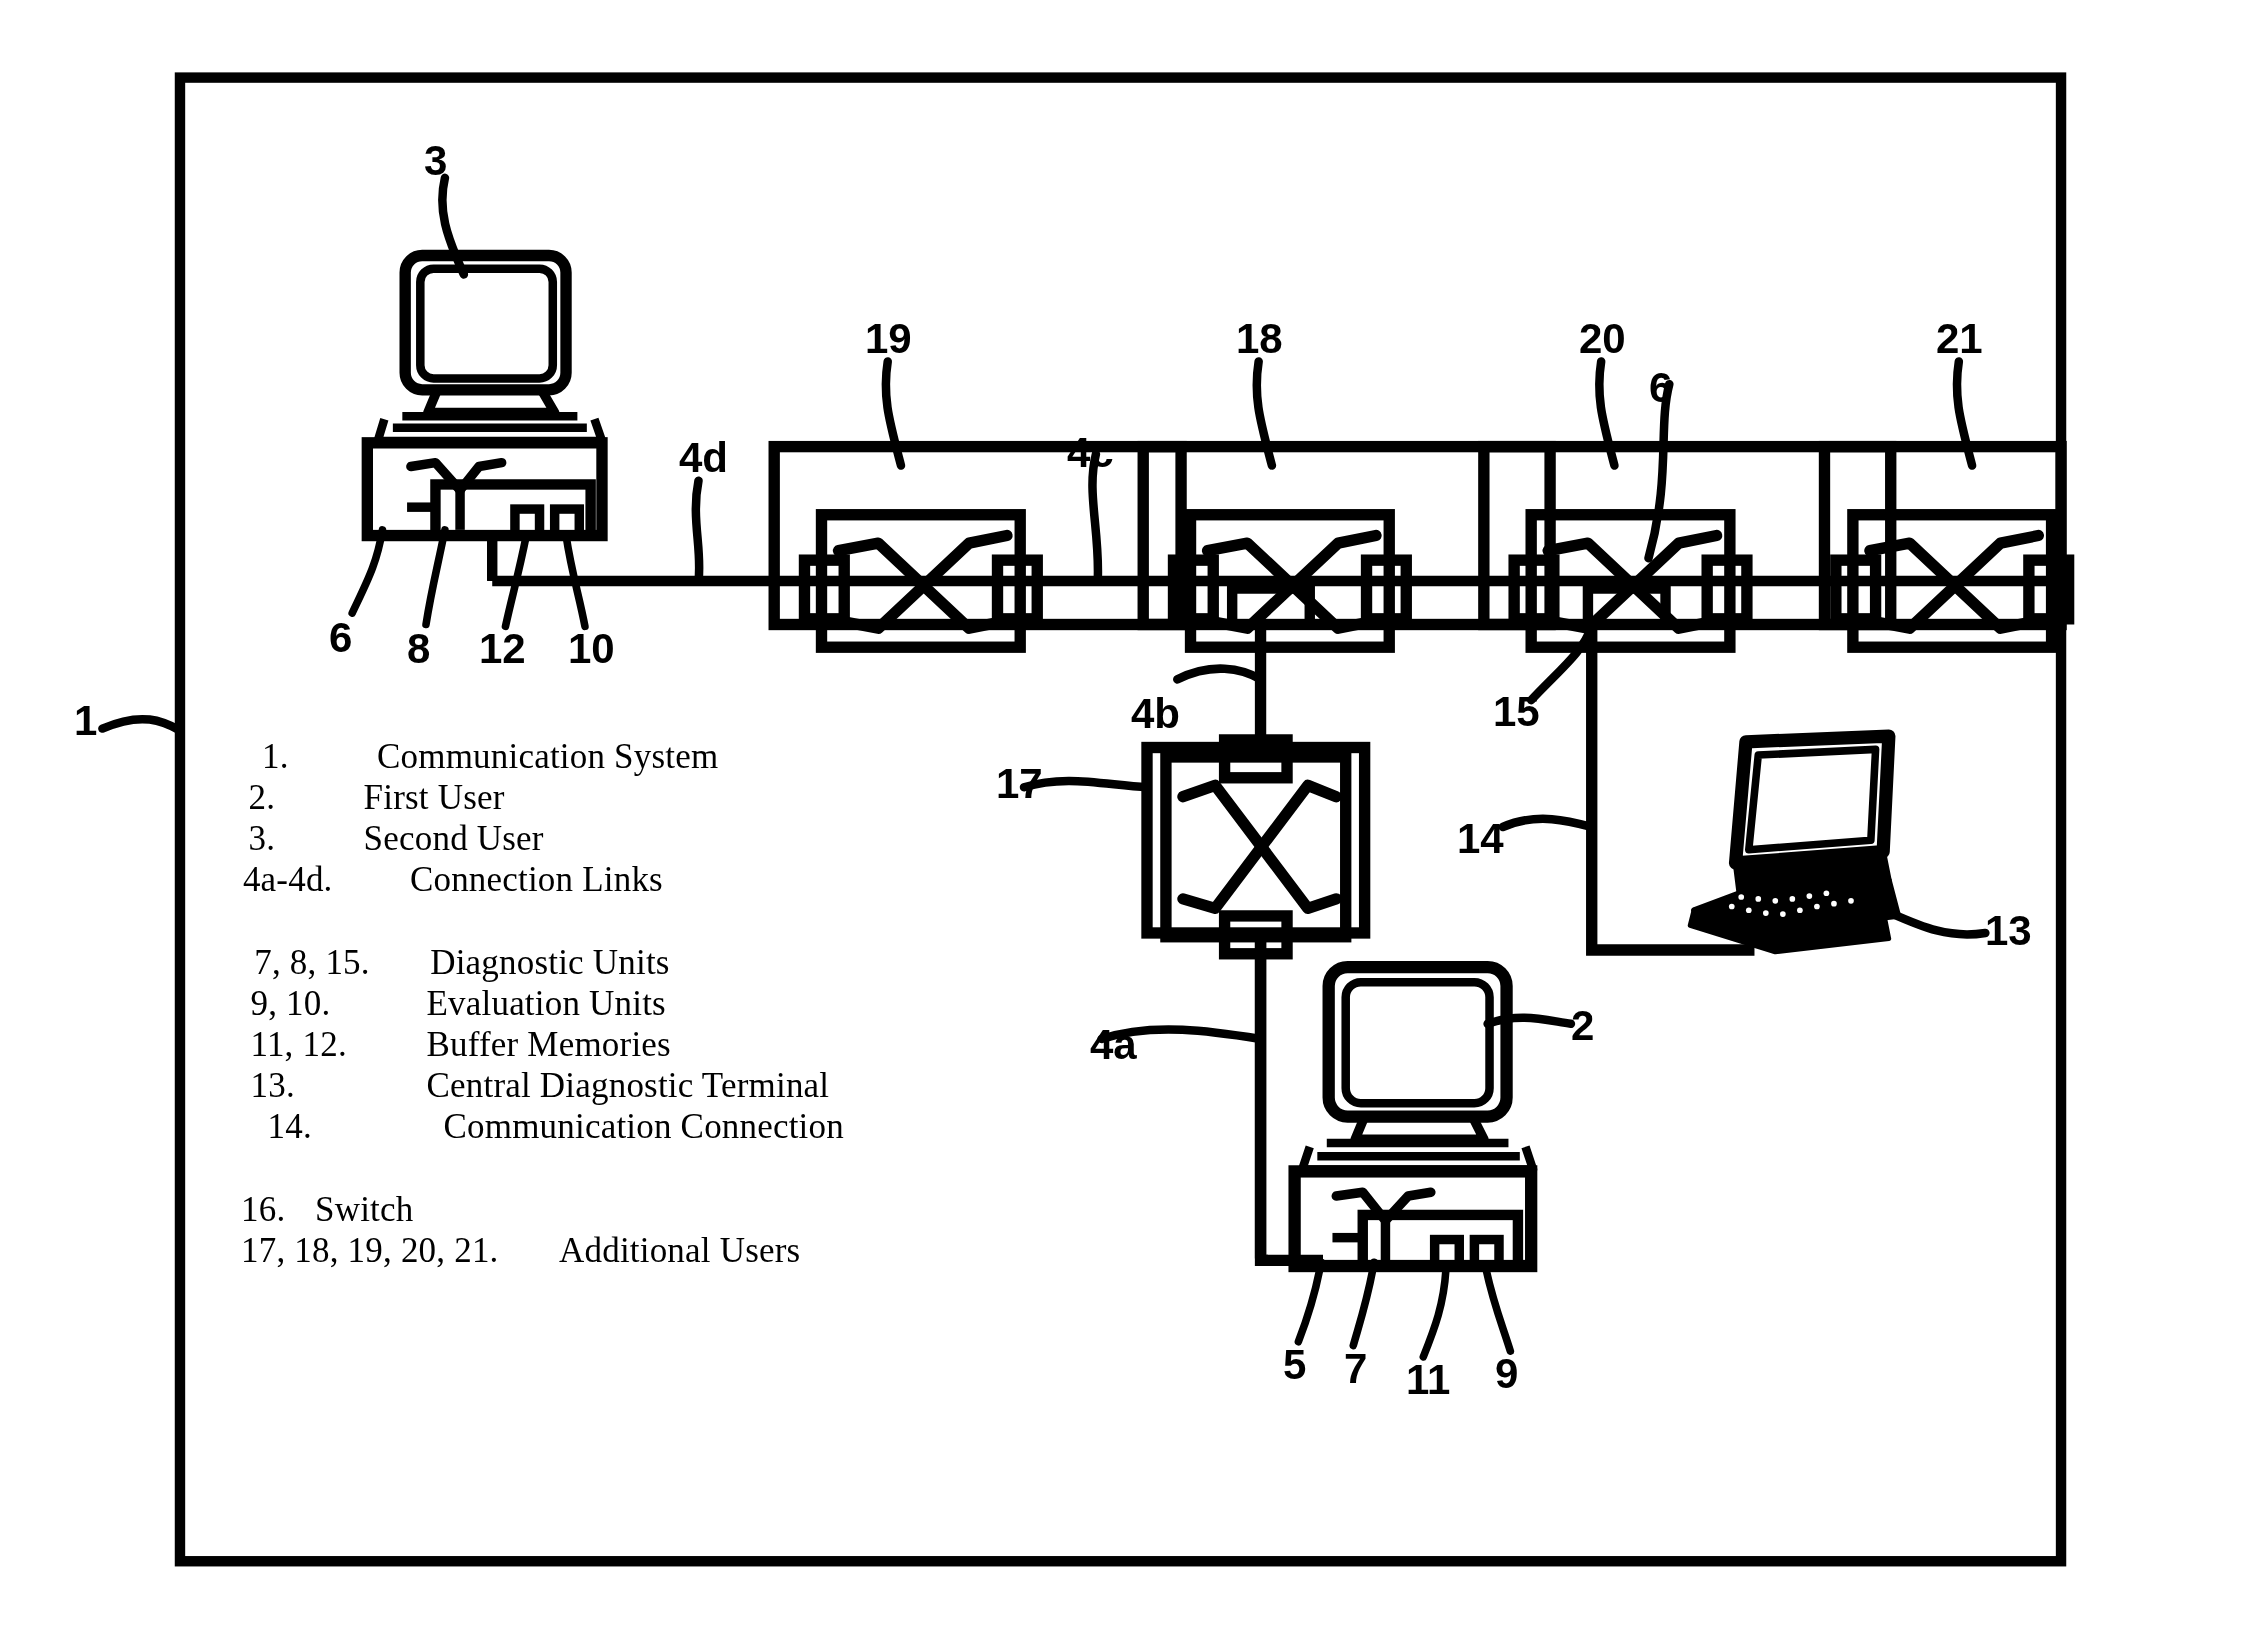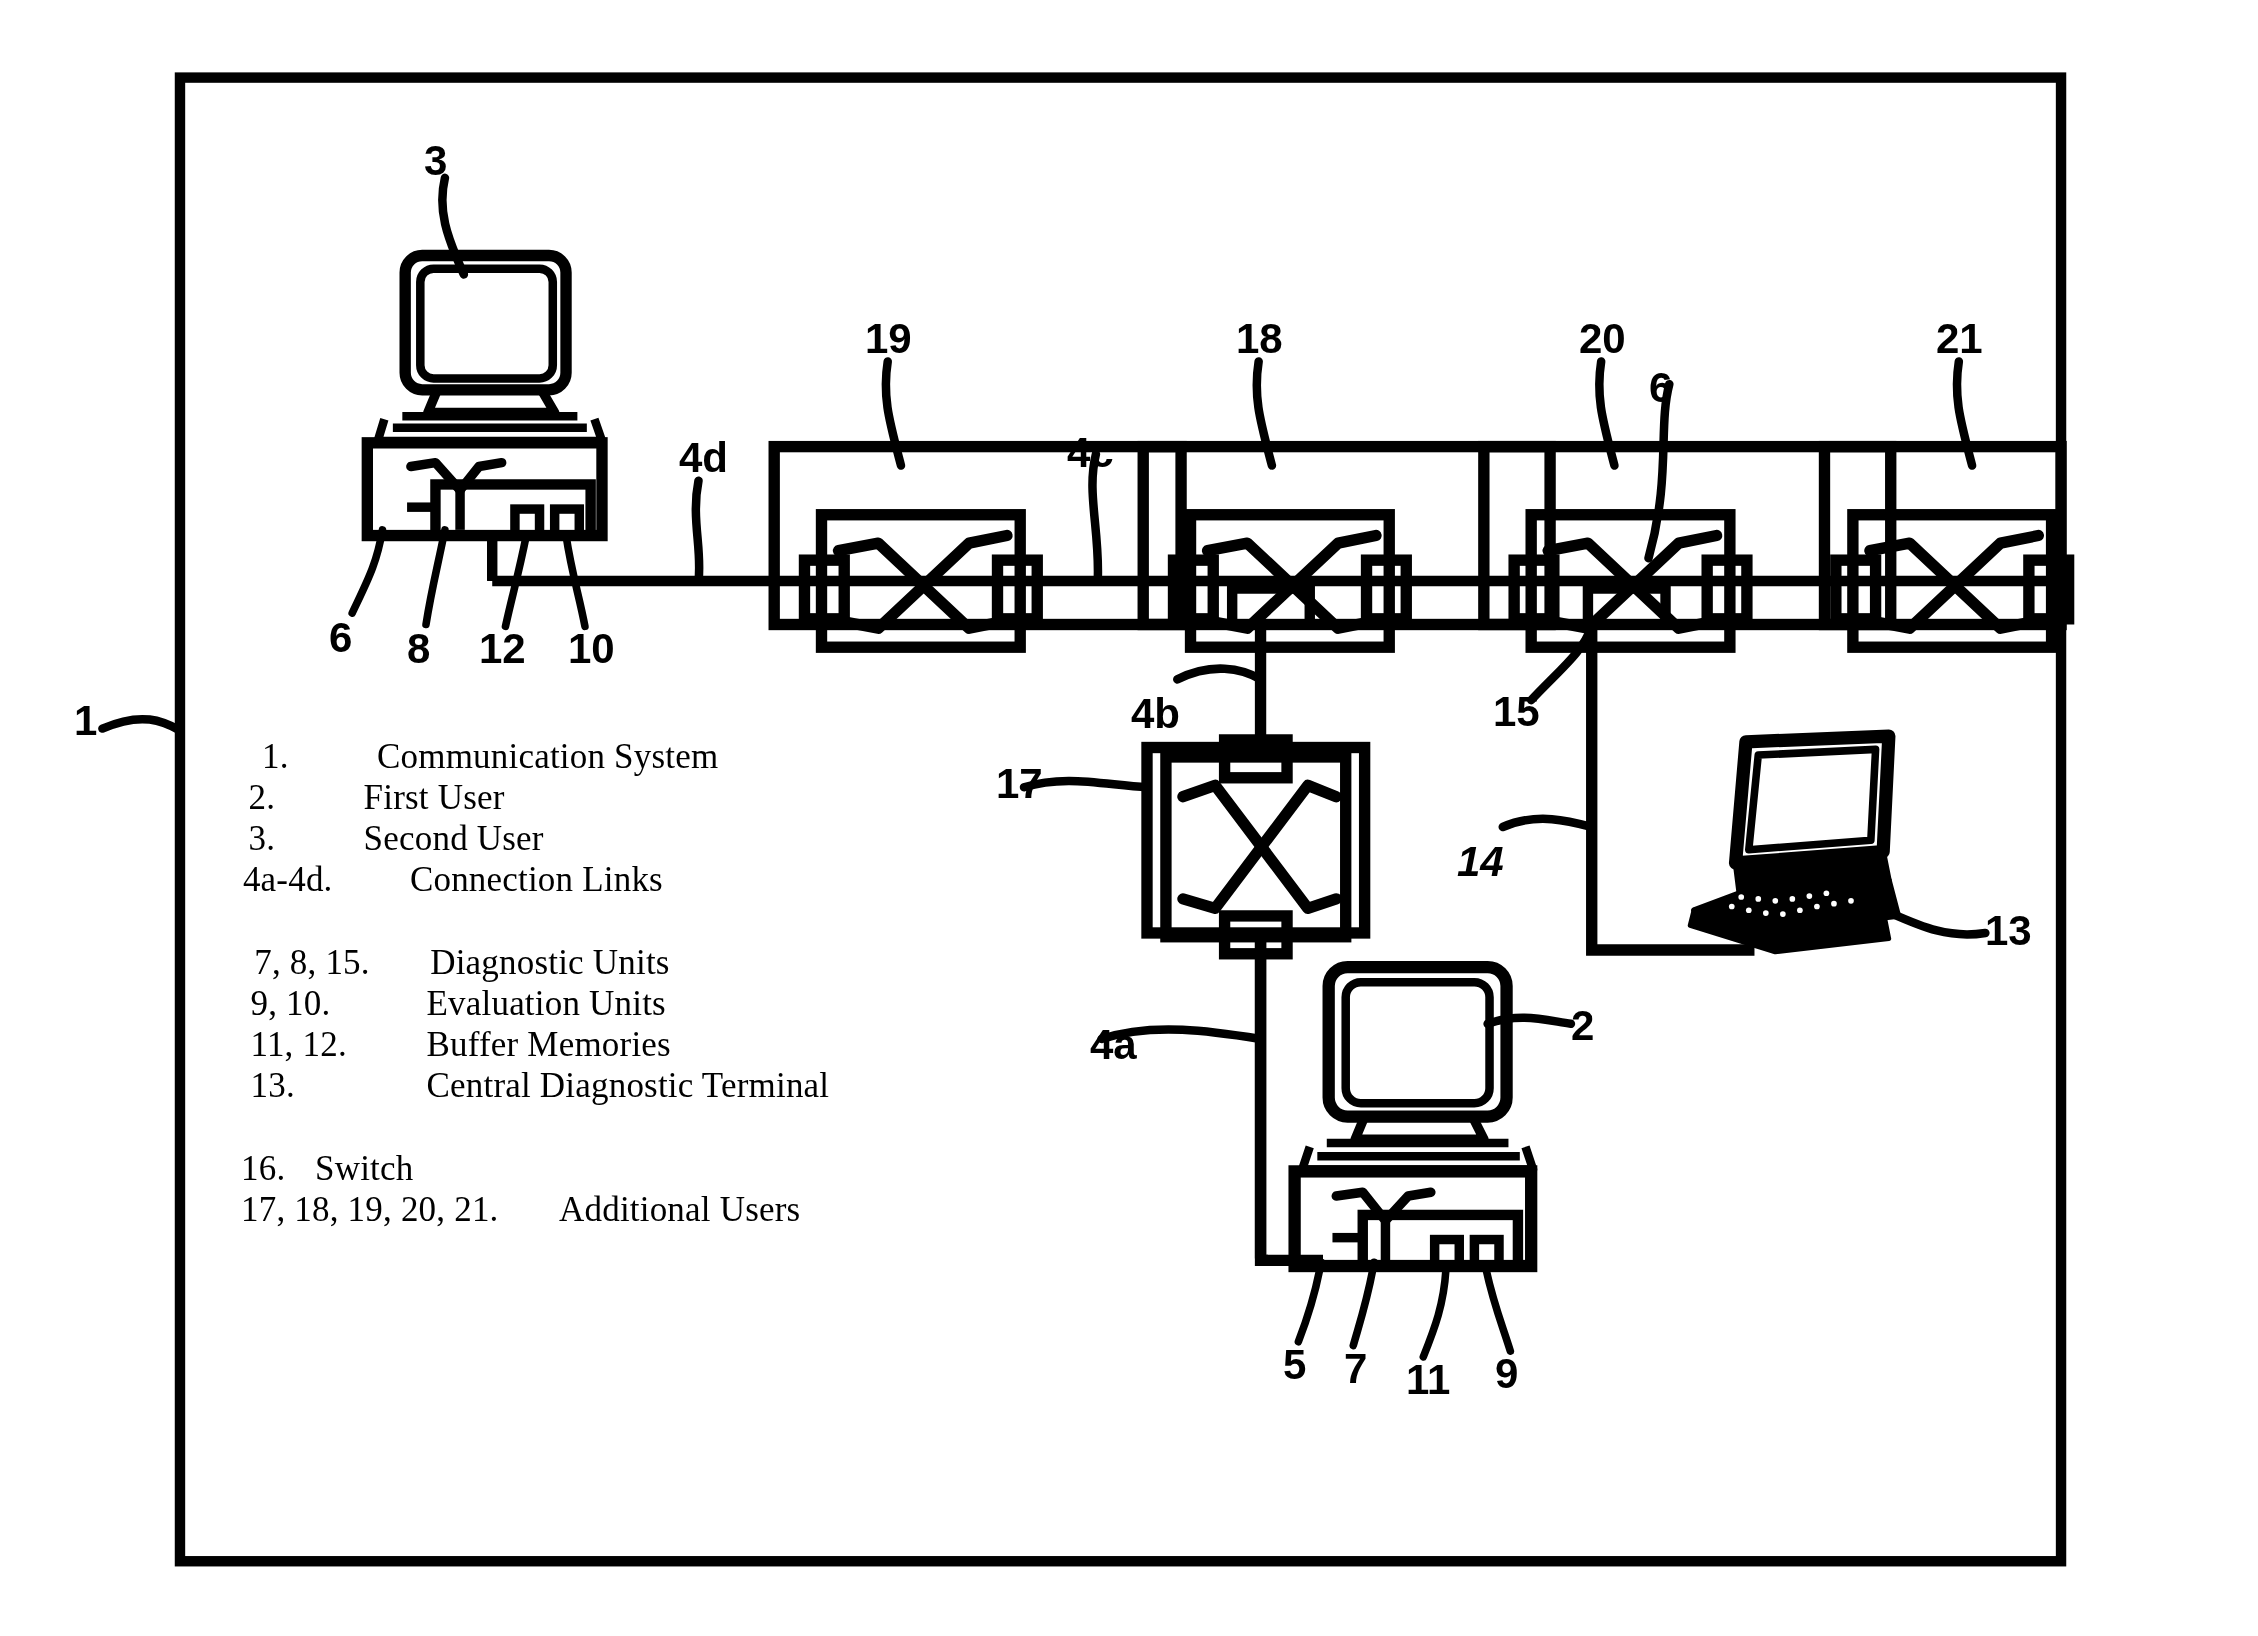--- a/index.html
+++ b/index.html
@@ -270,21 +270,21 @@
   <div class="refnum" style="left:1119px; top:693px;margin-left:12px;">4b</div>
   <div class="refnum" style="left:1090px; top:1024px;">4a</div>
 
   <div class="refnum" style="left:865px; top:318px;">19</div>
   <div class="refnum" style="left:1236px; top:318px;">18</div>
   <div class="refnum" style="left:1579px; top:318px;">20</div>
   <div class="refnum" style="left:1649px; top:367px;">6</div>
   <div class="refnum" style="left:1936px; top:318px;">21</div>
 
   <div class="refnum" style="left:1493px; top:691px;">15</div>
-  <div class="refnum" style="left:1457px; top:841px;font-style:italic;">14</div>
+  <div class="refnum" style="left:1457px; top:818px;">14</div>
   <div class="refnum" style="left:1985px; top:910px;">13</div>
 
   <div class="refnum" style="left:996px; top:763px;">17</div>
 
   <div class="refnum" style="left:1571px; top:1005px;">2</div>
 
   <div class="refnum" style="left:1283px; top:1344px;">5</div>
   <div class="refnum" style="left:1344px; top:1348px;">7</div>
   <div class="refnum" style="left:1406px; top:1359px;">11</div>
   <div class="refnum" style="left:1495px; top:1353px;">9</div>
@@ -317,20 +317,24 @@
       <span>Evaluation Units</span>
     </div>
     <div class="row">
       <span style="width:176px; padding-left:9.5px;">11, 12.</span>
       <span>Buffer Memories</span>
     </div>
     <div class="row">
       <span style="width:176px; padding-left:9.5px;">13.</span>
       <span>Central Diagnostic Terminal</span>
     </div>
+    <div class="row">
+      <span style="width:176px; padding-left:26.5px;">14.</span>
+      <span>Communication Connection</span>
+    </div>
 
     <div class="row blk3">
       <span style="width:74px; padding-left:0px;">16.</span>
       <span>Switch</span>
     </div>
     <div class="row">
       <span style="width:318px; padding-left:0px;">17, 18, 19, 20, 21.</span>
       <span>Additional Users</span>
     </div>
 

